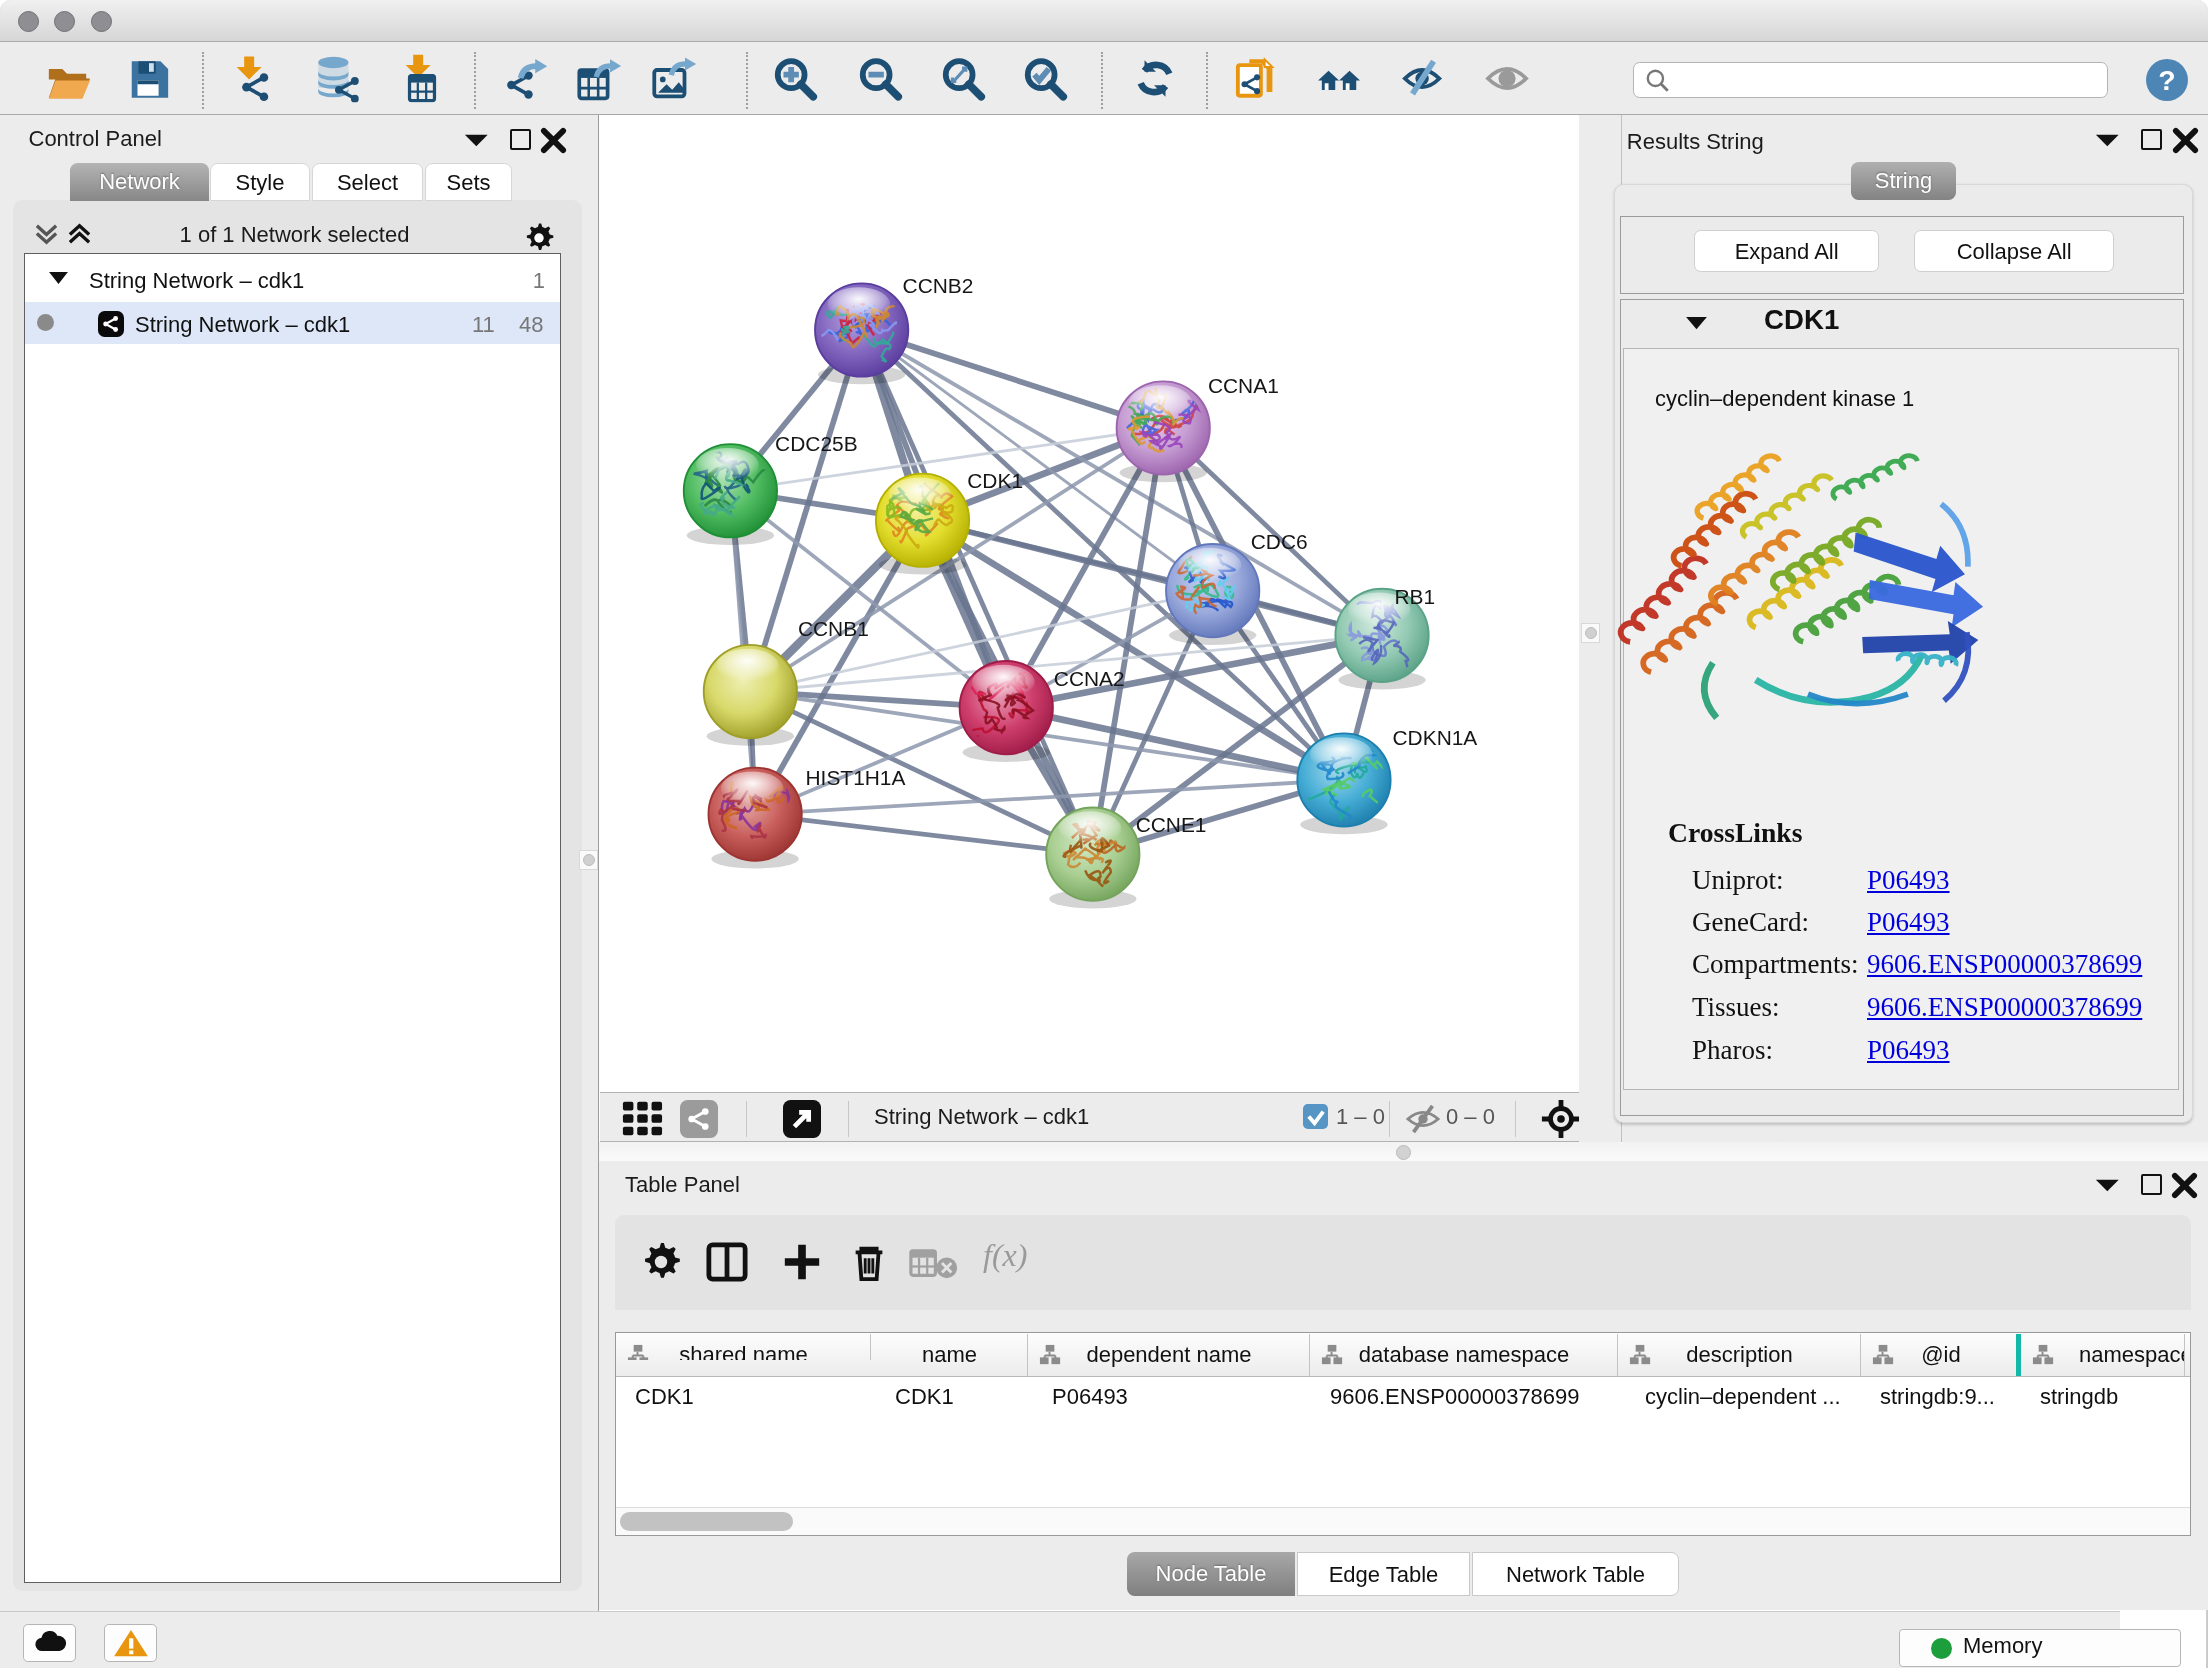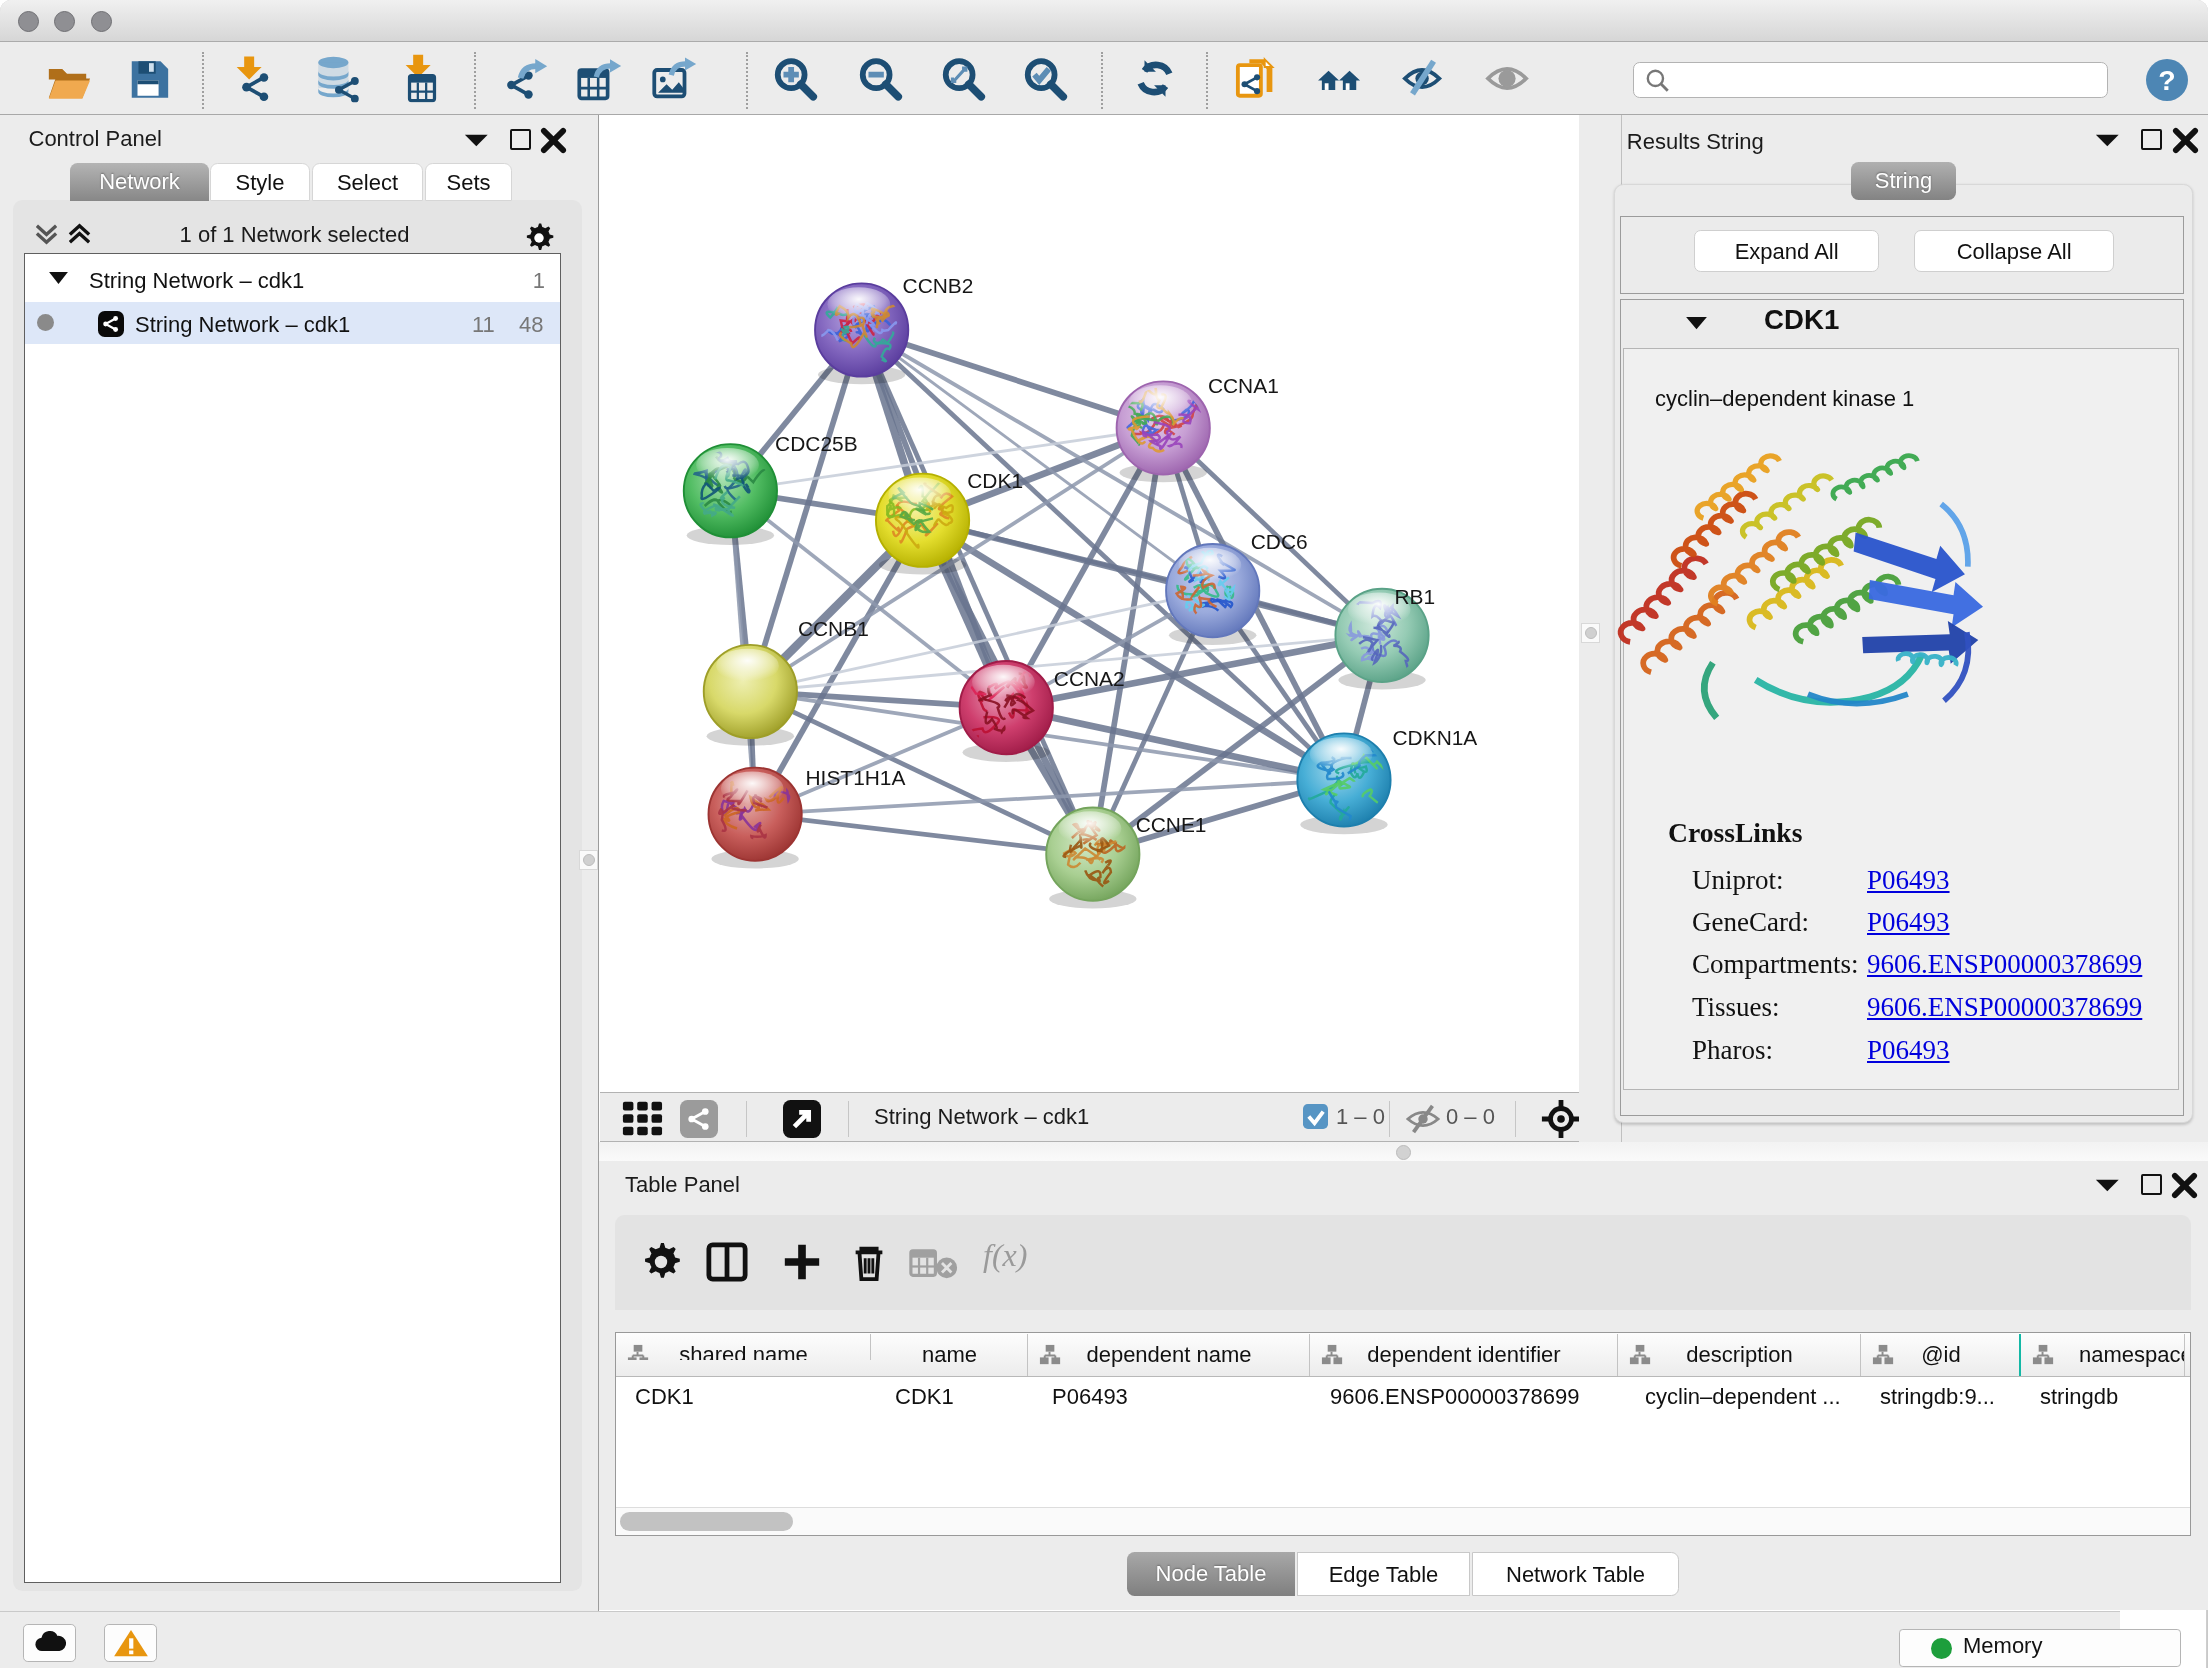--- a/index.html
+++ b/index.html
@@ -756,34 +756,34 @@
         </div>
         <div style="position:absolute;left:694px;top:1px;width:308px;height:42px;border-right:1px solid #c3c3c3;overflow:hidden;">
           <svg width="25" height="25" viewBox="0 0 26 26" style="position:absolute;left:9.5px;top:8.6px">
             <g fill="#8b8b8b">
               <rect x="8" y="2" width="9" height="7"></rect>
               <rect x="2" y="15" width="9" height="7"></rect>
               <rect x="14" y="15" width="9" height="7"></rect>
               <path d="M12 9 v4 M7 13 h11 M7 13 v3 M18 13 v3" stroke="#8b8b8b" stroke-width="2" fill="none"></path>
             </g>
           </svg>
-          <div style="position:absolute;left:0;top:7.6px;width:308px;text-align:center;font-size:22px;color:#111;white-space:nowrap;">dependent identifier</div>
+          <div style="position:absolute;left:0;top:7.6px;width:308px;text-align:center;font-size:22px;color:#111;white-space:nowrap;">database namespace</div>
         </div>
         <div style="position:absolute;left:1002px;top:1px;width:243px;height:42px;border-right:1px solid #c3c3c3;overflow:hidden;">
           <svg width="25" height="25" viewBox="0 0 26 26" style="position:absolute;left:9.5px;top:8.6px">
             <g fill="#8b8b8b">
               <rect x="8" y="2" width="9" height="7"></rect>
               <rect x="2" y="15" width="9" height="7"></rect>
               <rect x="14" y="15" width="9" height="7"></rect>
               <path d="M12 9 v4 M7 13 h11 M7 13 v3 M18 13 v3" stroke="#8b8b8b" stroke-width="2" fill="none"></path>
             </g>
           </svg>
           <div style="position:absolute;left:0;top:7.6px;width:243px;text-align:center;font-size:22px;color:#111;white-space:nowrap;">description</div>
         </div>
-        <div style="position:absolute;left:1245px;top:1px;width:160px;height:42px;border-right:2px solid #14b8a6;overflow:hidden;">
+        <div style="position:absolute;left:1245px;top:1px;width:160px;height:42px;border-right:5px solid #14b8a6;overflow:hidden;">
           <svg width="25" height="25" viewBox="0 0 26 26" style="position:absolute;left:9.5px;top:8.6px">
             <g fill="#8b8b8b">
               <rect x="8" y="2" width="9" height="7"></rect>
               <rect x="2" y="15" width="9" height="7"></rect>
               <rect x="14" y="15" width="9" height="7"></rect>
               <path d="M12 9 v4 M7 13 h11 M7 13 v3 M18 13 v3" stroke="#8b8b8b" stroke-width="2" fill="none"></path>
             </g>
           </svg>
           <div style="position:absolute;left:0;top:7.6px;width:160px;text-align:center;font-size:22px;color:#111;white-space:nowrap;">@id</div>
         </div>

